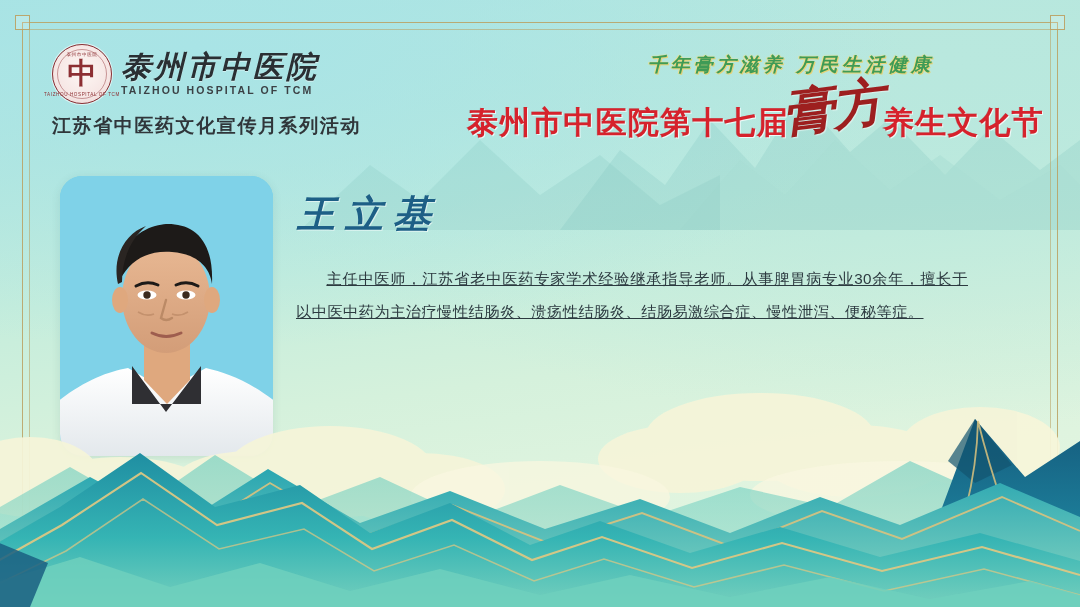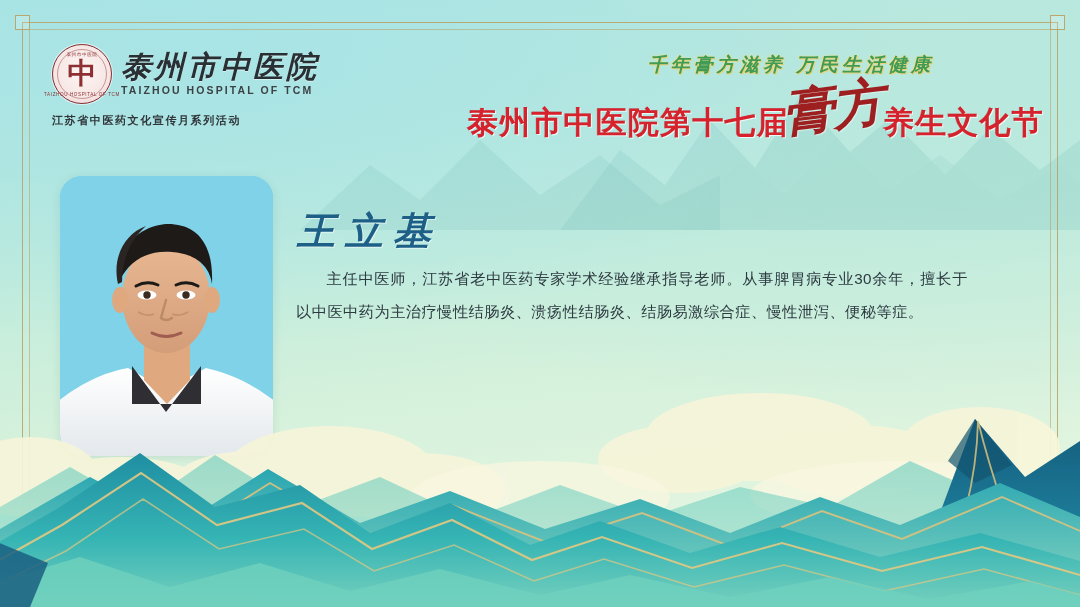--- a/index.html
+++ b/index.html
@@ -38,21 +38,21 @@
         box-shadow:0 0 0 1px rgba(255,255,255,.6);}
   .seal:before{content:"";position:absolute;inset:4px;border-radius:50%;border:1px solid rgba(141,47,51,.45);}
   .seal-char{font-family:"DejaVu Serif","Liberation Serif",serif;font-size:29px;font-weight:700;
              color:#8d2f33;line-height:1;margin-top:-1px;}
   .seal-top,.seal-bot{position:absolute;font-size:4.6px;color:#8d2f33;letter-spacing:.6px;white-space:nowrap;}
   .seal-top{top:6.5px;} .seal-bot{bottom:6px;}
   .hname{font-family:"DejaVu Serif","Liberation Serif",serif;font-size:30px;font-weight:700;
          color:#2a2f33;letter-spacing:3px;line-height:1.02;
          text-shadow:0 1px 0 rgba(255,255,255,.45);font-style:italic;}
   .hname-en{font-size:10.5px;font-weight:700;color:#3b4145;letter-spacing:2.1px;margin-top:2px;}
-  .sub-line{font-size:11px;font-weight:700;color:#30363a;letter-spacing:1.6px;margin-top:5px;}
+  .sub-line{font-size:19px;font-weight:700;color:#30363a;letter-spacing:1.6px;margin-top:5px;}
 
   
   .title-block{position:absolute;right:36px;top:52px;z-index:8;text-align:right;}
   .tagline{font-family:"DejaVu Serif","Liberation Serif",serif;font-size:19px;font-weight:700;
            font-style:italic;color:#3f9b56;letter-spacing:4px;
            text-shadow:0 0 2px #f3e08a,1px 1px 0 #e6cf72,-1px 0 0 #f0dd88;
            margin-right:110px;margin-bottom:17px;white-space:nowrap;}
   .main-title{position:relative;display:flex;align-items:flex-end;justify-content:center;
               white-space:nowrap;}
   .mt-red{font-family:"DejaVu Sans","Liberation Sans",sans-serif;font-size:31px;font-weight:700;
@@ -64,28 +64,28 @@
             margin:0 -2px 0 -4px;text-shadow:1px 1px 1px rgba(255,255,255,.5);}
 
   
   .portrait{position:absolute;left:60px;top:176px;width:213px;height:280px;z-index:6;
             border-radius:22px;overflow:hidden;
             background:linear-gradient(180deg,#6fcfe6 0%,#7ed2e8 45%,#9fdcec 100%);
             box-shadow:0 2px 10px rgba(40,90,90,.12);}
   .portrait svg{display:block;width:100%;height:100%;}
 
   
-  .doc-head{position:absolute;left:297px;top:212px;display:flex;align-items:flex-end;gap:14px;z-index:7;}
+  .doc-head{position:absolute;left:297px;top:195px;display:flex;align-items:flex-end;gap:14px;z-index:7;}
   .doc-name{font-family:"DejaVu Serif","Liberation Serif",serif;font-size:38px;font-weight:700;
             font-style:italic;color:#1d5f86;letter-spacing:10px;line-height:1;
             text-shadow:1px 1px 0 rgba(255,255,255,.55);}
   .doc-title{font-size:17px;font-weight:700;color:#1b2a33;letter-spacing:1.2px;padding-bottom:5px;}
   .doc-desc{position:absolute;left:296px;top:262px;width:672px;z-index:7;
             font-size:15.2px;line-height:2.18;color:#2c3a40;letter-spacing:.5px;
-            text-indent:2em;text-align:justify;}
+            text-indent:2em;text-align:justify;text-decoration:underline;}
 
   
   #mtns{position:absolute;left:0;bottom:0;width:1080px;height:250px;z-index:9;pointer-events:none;}
   #clouds{position:absolute;left:0;bottom:70px;width:1080px;height:160px;z-index:8;pointer-events:none;}
 </style>
 </head>
 <body>
 
 <div id="poster">
 

